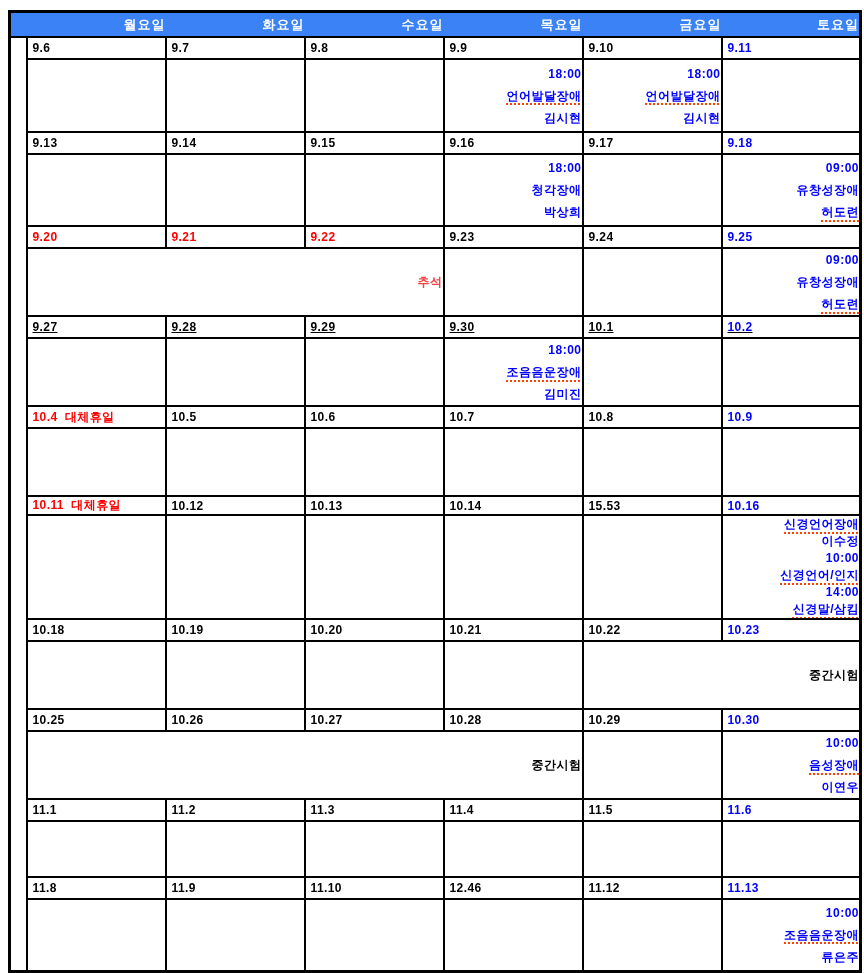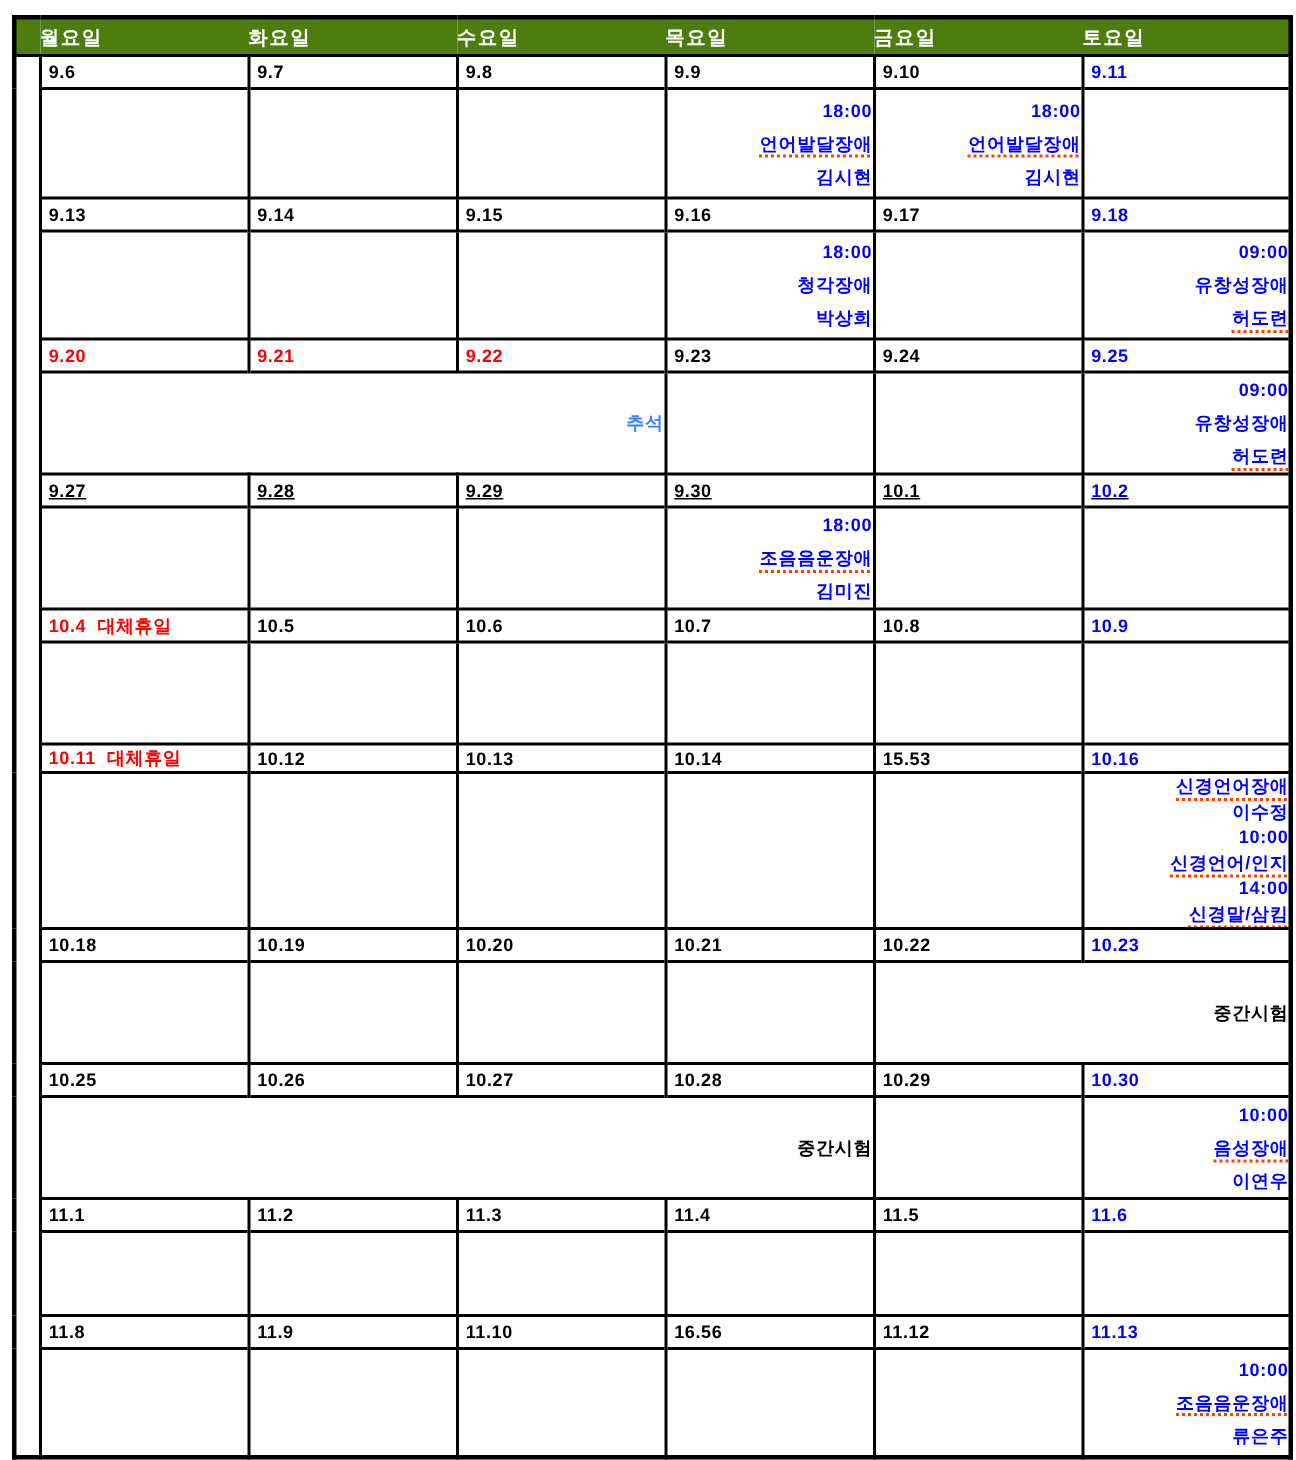--- a/index.html
+++ b/index.html
@@ -7,40 +7,40 @@
     width:864px;height:973px;background:#ffffff;position:relative;
     font-family:"Liberation Sans","DejaVu Sans",sans-serif;
   }
   .page{position:absolute;left:8px;top:10px;}
   table.cal{
     border-collapse:collapse;table-layout:fixed;width:854px;
     border:3px solid #000;
   }
   col.gutter-col{width:17px;}
   thead th{
-    background:#4d7c0f;color:#fff;font-size:13px;font-weight:bold;
-    height:23px;border:0;padding:0;text-align:left;letter-spacing:1px;
+    background:#3b82f6;color:#fff;font-size:13px;font-weight:bold;
+    height:23px;border:0;padding:0;text-align:right;letter-spacing:1px;
   }
   td{border:2px solid #000;padding:0;overflow:hidden;}
   td.gutter{background:#fff;}
   tr.date-row td{border-bottom:1px solid #000;}
   .date-cell{
     font-size:12px;font-weight:bold;text-align:left;vertical-align:middle;
     padding-left:5px;white-space:pre;letter-spacing:0.4px;
   }
   .c-black{color:#000000;}
   .c-blue{color:#0000ff;}
   .c-red{color:#ff0000;}
   .content-cell{
     vertical-align:middle;text-align:right;
     font-size:12px;font-weight:bold;letter-spacing:0.5px;
   }
   .content-cell .line{white-space:nowrap;}
   .event .line{color:#0000ff;}
-  .holiday .line{color:#3b82f6;}
+  .holiday .line{color:#ef4444;}
   .exam .line{color:#000000;padding-left:44px;}
   .u{
     text-decoration-line:underline;
     text-decoration-style:dotted;
     text-decoration-color:#ff4000;
     text-decoration-thickness:2px;
     text-underline-offset:4px;
   }
 </style>
 </head>
@@ -246,21 +246,21 @@
           <td colspan="1" class="content-cell empty"></td>
           <td colspan="1" class="content-cell empty"></td>
           <td colspan="1" class="content-cell empty"></td>
           <td colspan="1" class="content-cell empty"></td>
           <td colspan="1" class="content-cell empty"></td>
         </tr>
         <tr class="date-row" style="height: 22px;">
           <td class="date-cell c-black"><span>11.8</span></td>
           <td class="date-cell c-black"><span>11.9</span></td>
           <td class="date-cell c-black"><span>11.10</span></td>
-          <td class="date-cell c-black"><span>16.56</span></td>
+          <td class="date-cell c-black"><span>12.46</span></td>
           <td class="date-cell c-black"><span>11.12</span></td>
           <td class="date-cell c-blue"><span>11.13</span></td>
         </tr>
         <tr class="content-row" style="height: 72px;">
           <td colspan="1" class="content-cell empty"></td>
           <td colspan="1" class="content-cell empty"></td>
           <td colspan="1" class="content-cell empty"></td>
           <td colspan="1" class="content-cell empty"></td>
           <td colspan="1" class="content-cell empty"></td>
           <td colspan="1" class="content-cell event">

